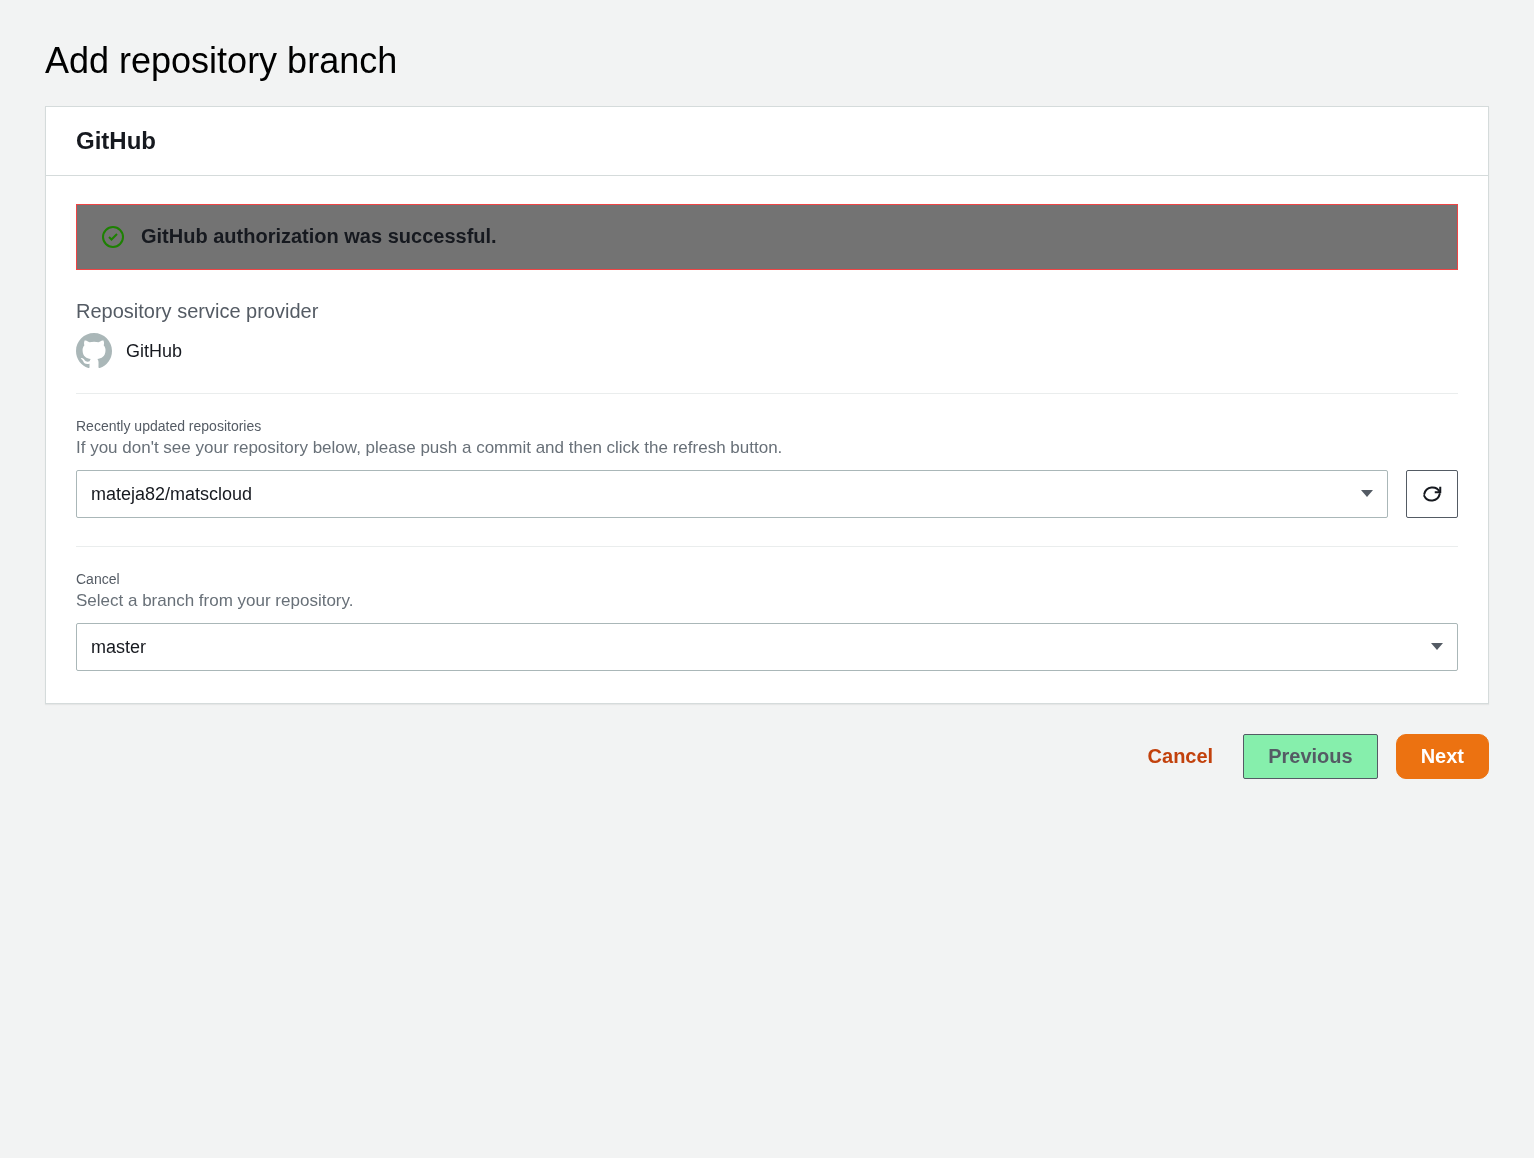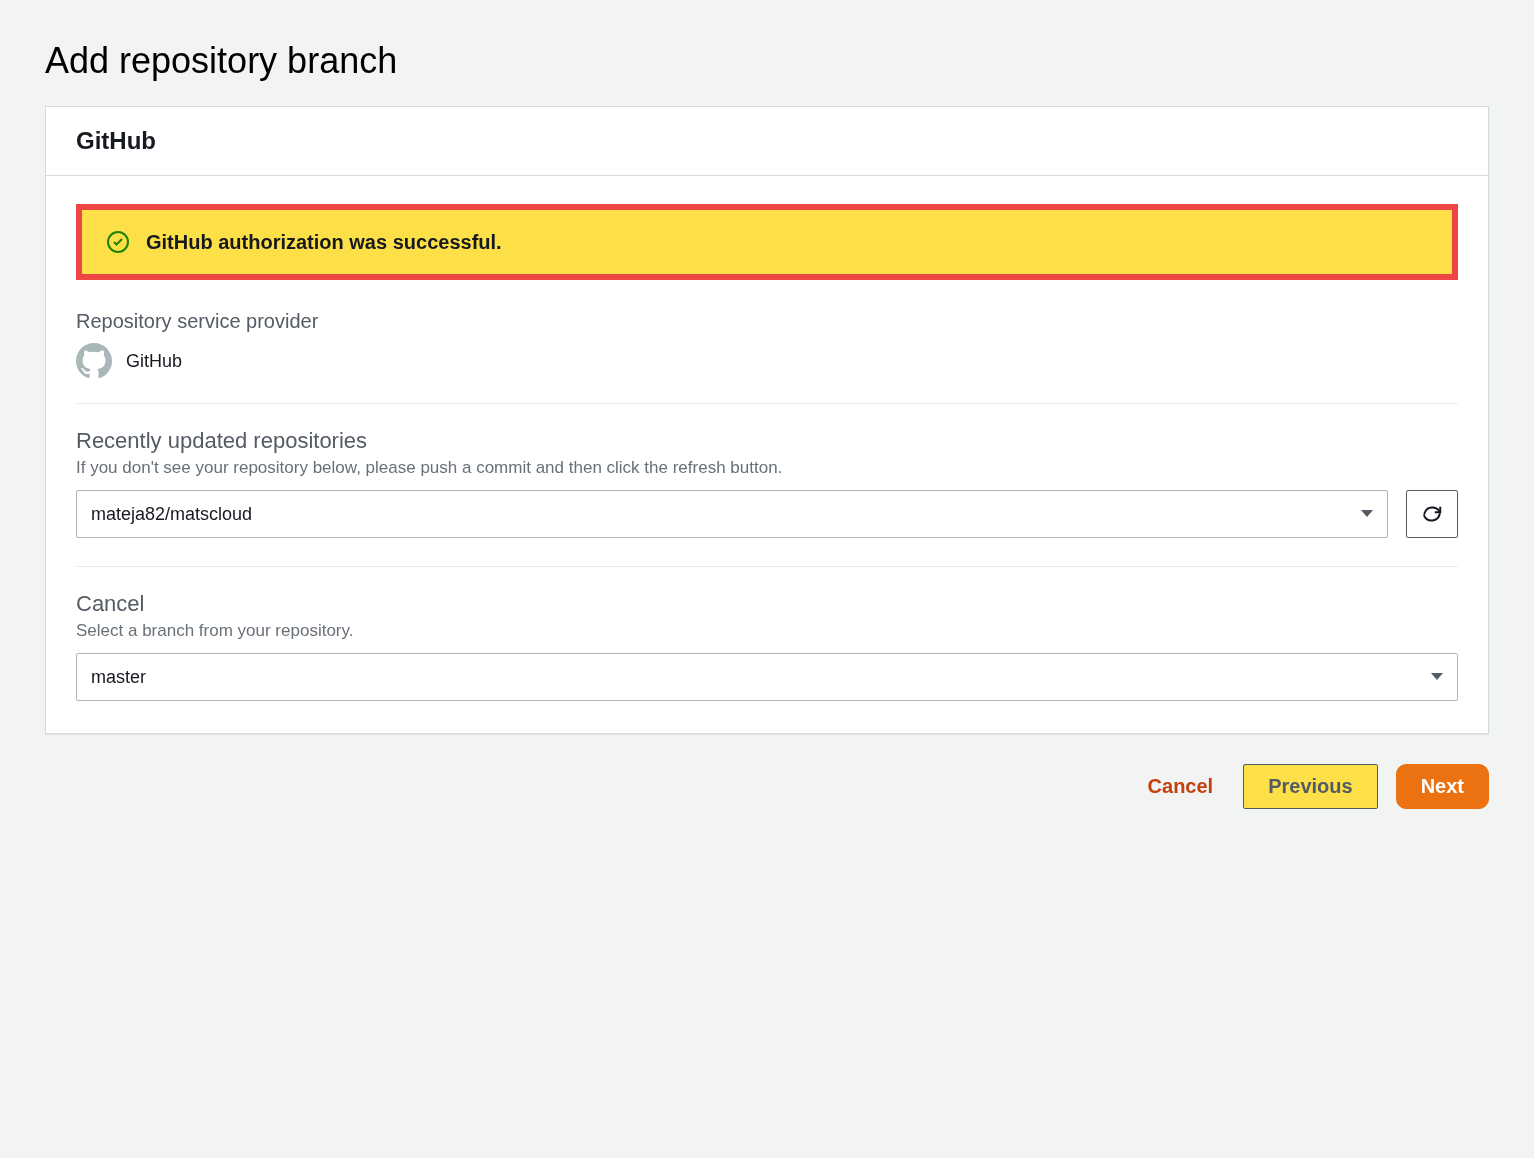--- a/index.html
+++ b/index.html
@@ -31,25 +31,25 @@
     }
     .card-header-title {
       font-size: 24px;
       font-weight: 700;
       color: #16191f;
     }
     .card-body {
       padding: 28px 30px;
     }
     .alert-success {
-      border: 6px solid #ef4444;
-      background-color: #fde047;
+      border: 1px solid #ef4444;
+      background-color: #737373;
       padding: 20px 24px;
       display: flex;
-      align-items: flex-end;
+      align-items: flex-start;
       gap: 16px;
       margin-bottom: 30px;
     }
     .alert-success-text {
       font-size: 20px;
       font-weight: 700;
       color: #16191f;
     }
     .check-icon {
       width: 24px;
@@ -75,21 +75,21 @@
     .provider-name {
       font-size: 18px;
       color: #16191f;
     }
     .divider {
       border: none;
       border-top: 1px solid #eaeded;
       margin-bottom: 24px;
     }
     .field-label {
-      font-size: 22px;
+      font-size: 14px;
       color: #545b64;
       margin-bottom: 4px;
     }
     .field-description {
       font-size: 17px;
       color: #687078;
       margin-bottom: 12px;
     }
     .repo-row {
       display: flex;
@@ -145,21 +145,21 @@
     .btn-text {
       background: none;
       border: none;
       font-size: 20px;
       font-weight: 700;
       color: #c2410c;
       cursor: pointer;
       padding: 10px 12px;
     }
     .btn-outline {
-      background-color: #fde047;
+      background-color: #86efac;
       border: 1px solid #545b64;
       border-radius: 2px;
       font-size: 20px;
       font-weight: 700;
       color: #545b64;
       padding: 10px 24px;
       cursor: pointer;
     }
     .btn-primary {
       background-color: #ec7211;

